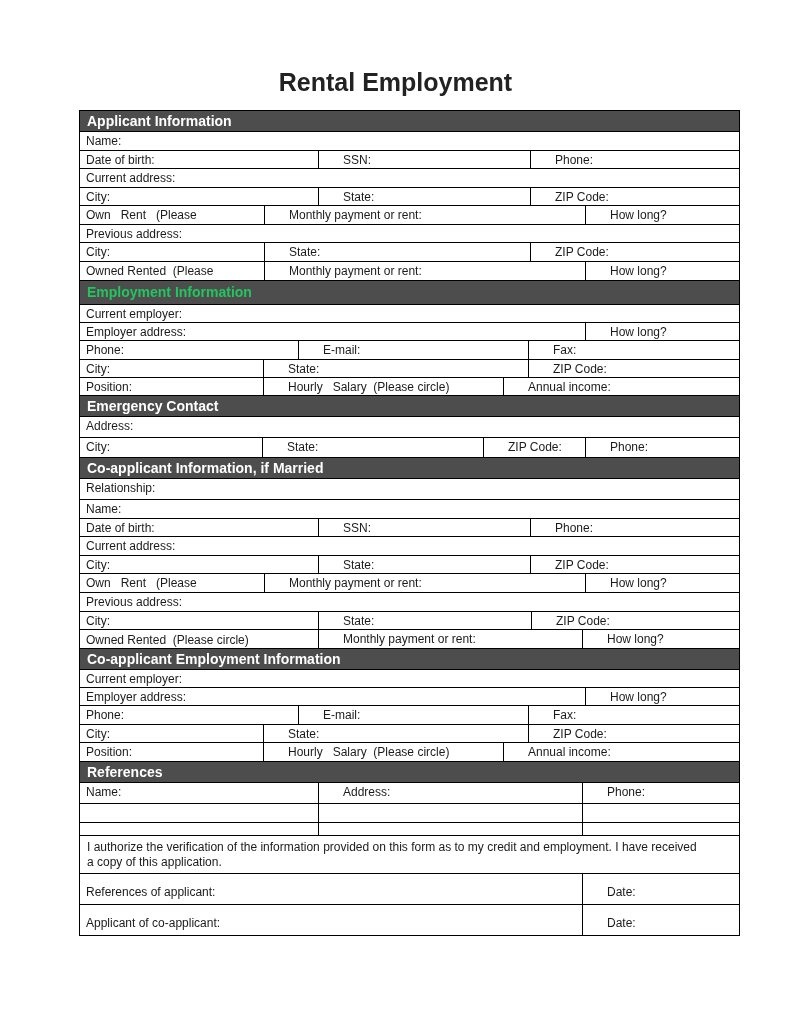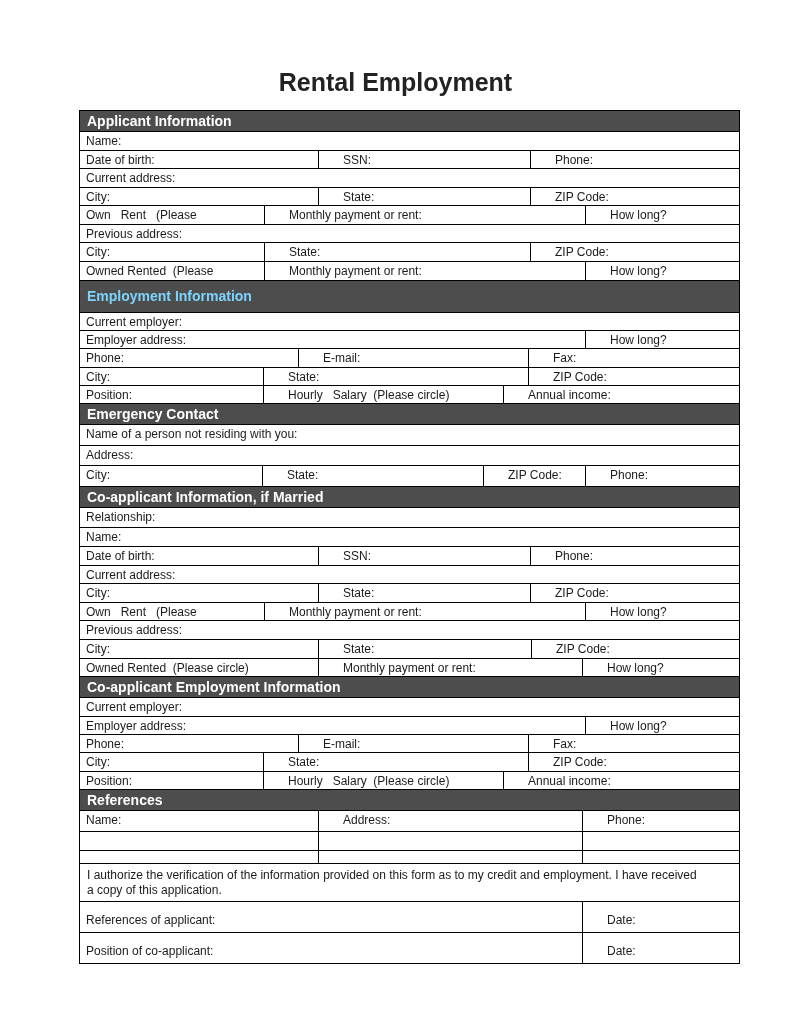--- a/index.html
+++ b/index.html
@@ -70,21 +70,21 @@
     <div class="row cells" style="height: 18.5px;">
       <div class="cell" style="width: 184px;"><span class="lbl">City:</span></div>
       <div class="cell sep" style="width: 266px;"><span class="lbl">State:</span></div>
       <div class="cell sep" style="flex: 1 1 0%;"><span class="lbl">ZIP Code:</span></div>
     </div>
     <div class="row cells" style="height: 19px;">
       <div class="cell" style="width: 184px;"><span class="lbl">Owned&nbsp;Rented&nbsp;&nbsp;(Please</span></div>
       <div class="cell sep" style="width: 321px;"><span class="lbl">Monthly payment or rent:</span></div>
       <div class="cell sep" style="flex: 1 1 0%;"><span class="lbl">How long?</span></div>
     </div>
-    <div class="row header" style="height: 32px; background: rgb(77, 77, 77); color: #7dd3fc;">
+    <div class="row header" style="height: 24px; background: rgb(77, 77, 77); color: #22c55e;">
       <span>Employment Information</span>
     </div>
     <div class="row cells" style="height: 18.4px;">
       <div class="cell" style="flex: 1 1 0%;"><span class="lbl">Current employer:</span></div>
     </div>
     <div class="row cells" style="height: 18.4px;">
       <div class="cell" style="width: 505px;"><span class="lbl">Employer address:</span></div>
       <div class="cell sep" style="flex: 1 1 0%;"><span class="lbl">How long?</span></div>
     </div>
     <div class="row cells" style="height: 18.4px;">
@@ -97,23 +97,20 @@
       <div class="cell sep" style="width: 265px;"><span class="lbl">State:</span></div>
       <div class="cell sep" style="flex: 1 1 0%;"><span class="lbl">ZIP Code:</span></div>
     </div>
     <div class="row cells" style="height: 18.4px;">
       <div class="cell" style="width: 183px;"><span class="lbl">Position:</span></div>
       <div class="cell sep" style="width: 240px;"><span class="lbl">Hourly&nbsp;&nbsp;&nbsp;Salary&nbsp;&nbsp;(Please circle)</span></div>
       <div class="cell sep" style="flex: 1 1 0%;"><span class="lbl">Annual income:</span></div>
     </div>
     <div class="row header" style="height: 21px; background: rgb(77, 77, 77); color: rgb(255, 255, 255);">
       <span>Emergency Contact</span>
-    </div>
-    <div class="row cells" style="height: 20.5px;">
-      <div class="cell" style="flex: 1 1 0%;"><span class="lbl">Name of a person not residing with you:</span></div>
     </div>
     <div class="row cells" style="height: 20.5px;">
       <div class="cell" style="flex: 1 1 0%;"><span class="lbl">Address:</span></div>
     </div>
     <div class="row cells" style="height: 20.5px;">
       <div class="cell" style="width: 182px;"><span class="lbl">City:</span></div>
       <div class="cell sep" style="width: 221px;"><span class="lbl">State:</span></div>
       <div class="cell sep" style="width: 102px;"><span class="lbl">ZIP Code:</span></div>
       <div class="cell sep" style="flex: 1 1 0%;"><span class="lbl">Phone:</span></div>
     </div>
@@ -199,16 +196,16 @@
       <div class="cell" style="width: 238px;"><span class="lbl"></span></div>
       <div class="cell sep" style="width: 264px;"><span class="lbl"></span></div>
       <div class="cell sep" style="flex: 1 1 0%;"><span class="lbl"></span></div>
     </div>
     <div class="row para" style="height: 38px;"><span>I authorize the verification of the information provided on this form as to my credit and employment. I have received a copy of this application.</span></div>
     <div class="row cells tall" style="height: 31px;">
       <div class="cell" style="width: 502px;"><span class="lbl">References of applicant:</span></div>
       <div class="cell sep" style="flex: 1 1 0%;"><span class="lbl">Date:</span></div>
     </div>
     <div class="row cells tall" style="height: 31px;">
-      <div class="cell" style="width: 502px;"><span class="lbl">Position of co-applicant:</span></div>
+      <div class="cell" style="width: 502px;"><span class="lbl">Applicant of co-applicant:</span></div>
       <div class="cell sep" style="flex: 1 1 0%;"><span class="lbl">Date:</span></div>
     </div>
   </div>
 
 </body></html>

